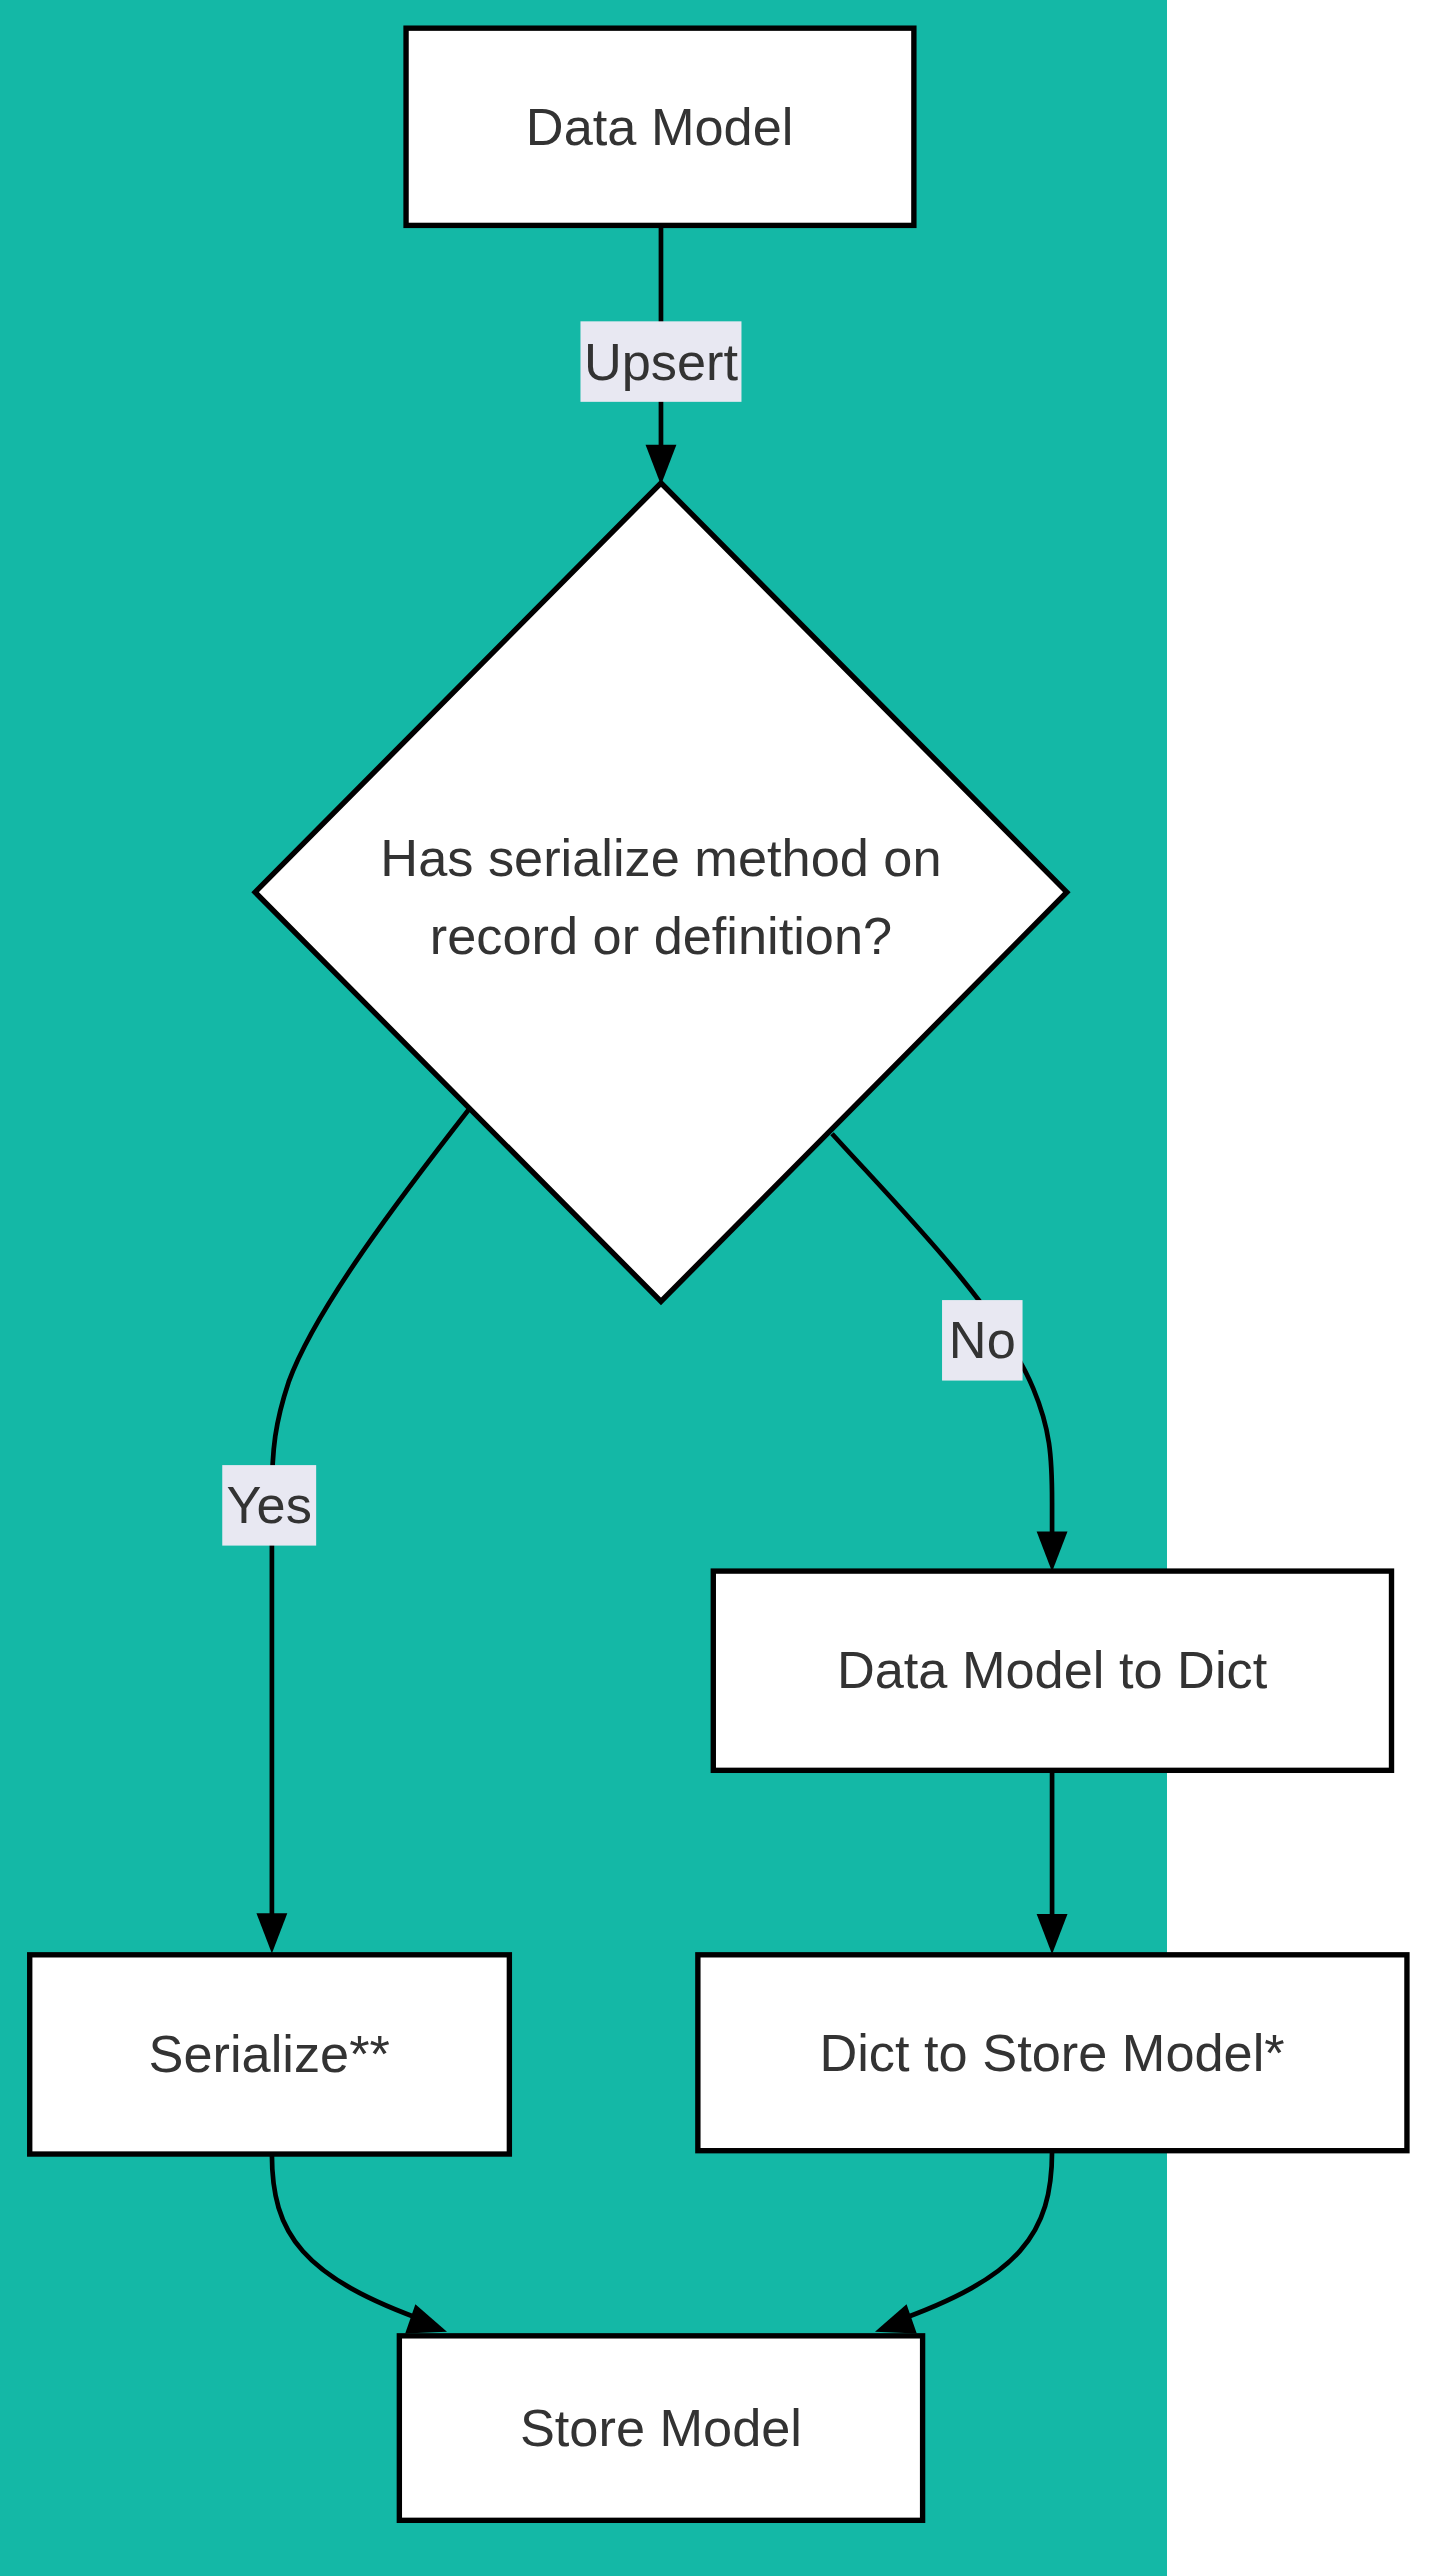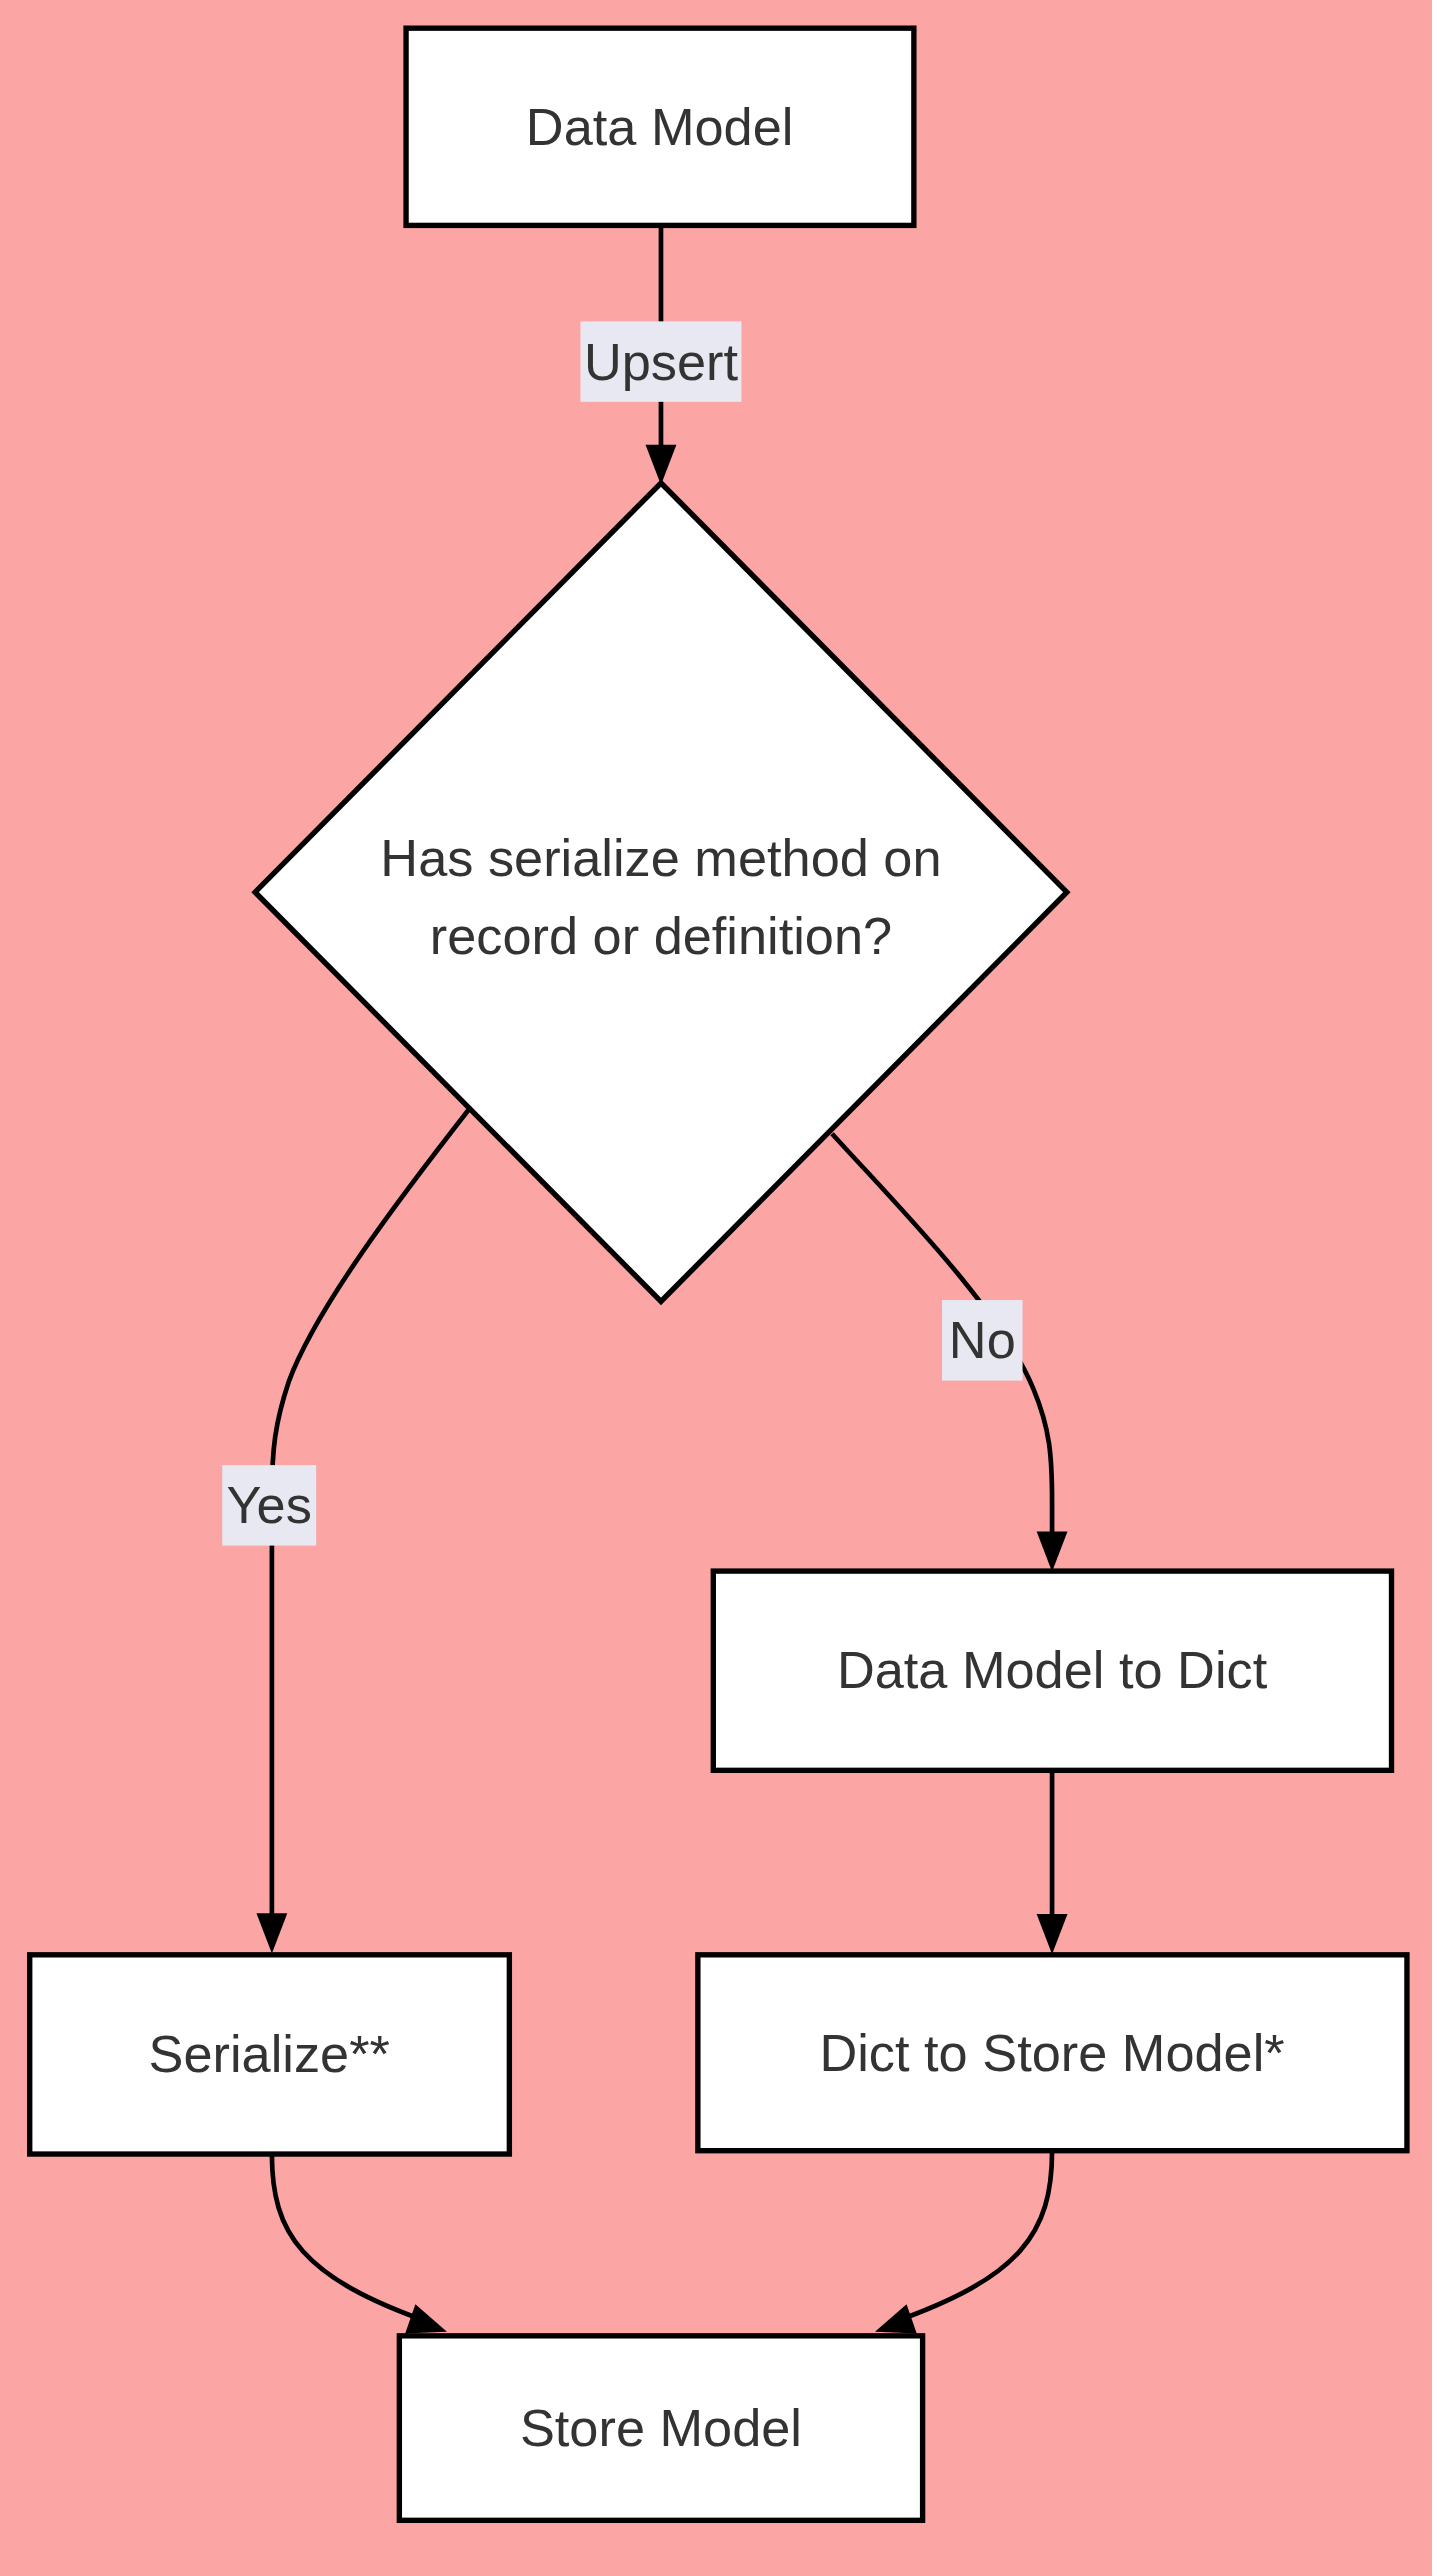--- a/index.html
+++ b/index.html
@@ -2,23 +2,23 @@
 <html style="font-size:10.7px"><head>
 <meta charset="utf-8">
 <style>
   html, body {
     margin: 0;
     padding: 0;
     background: #ffffff;
   }
   .canvas {
     position: relative;
-    width: 1432px;
+    width: 1167px;
     height: 2576px;
-    background: #fca5a5;
+    background: #14b8a6;
     font-family: "Liberation Sans", sans-serif;
   }
   svg { display: block; }
   .node-shape {
     fill: #ffffff;
     stroke: #000000;
     stroke-width: 8;
   }
   .edge-path {
     fill: none;

